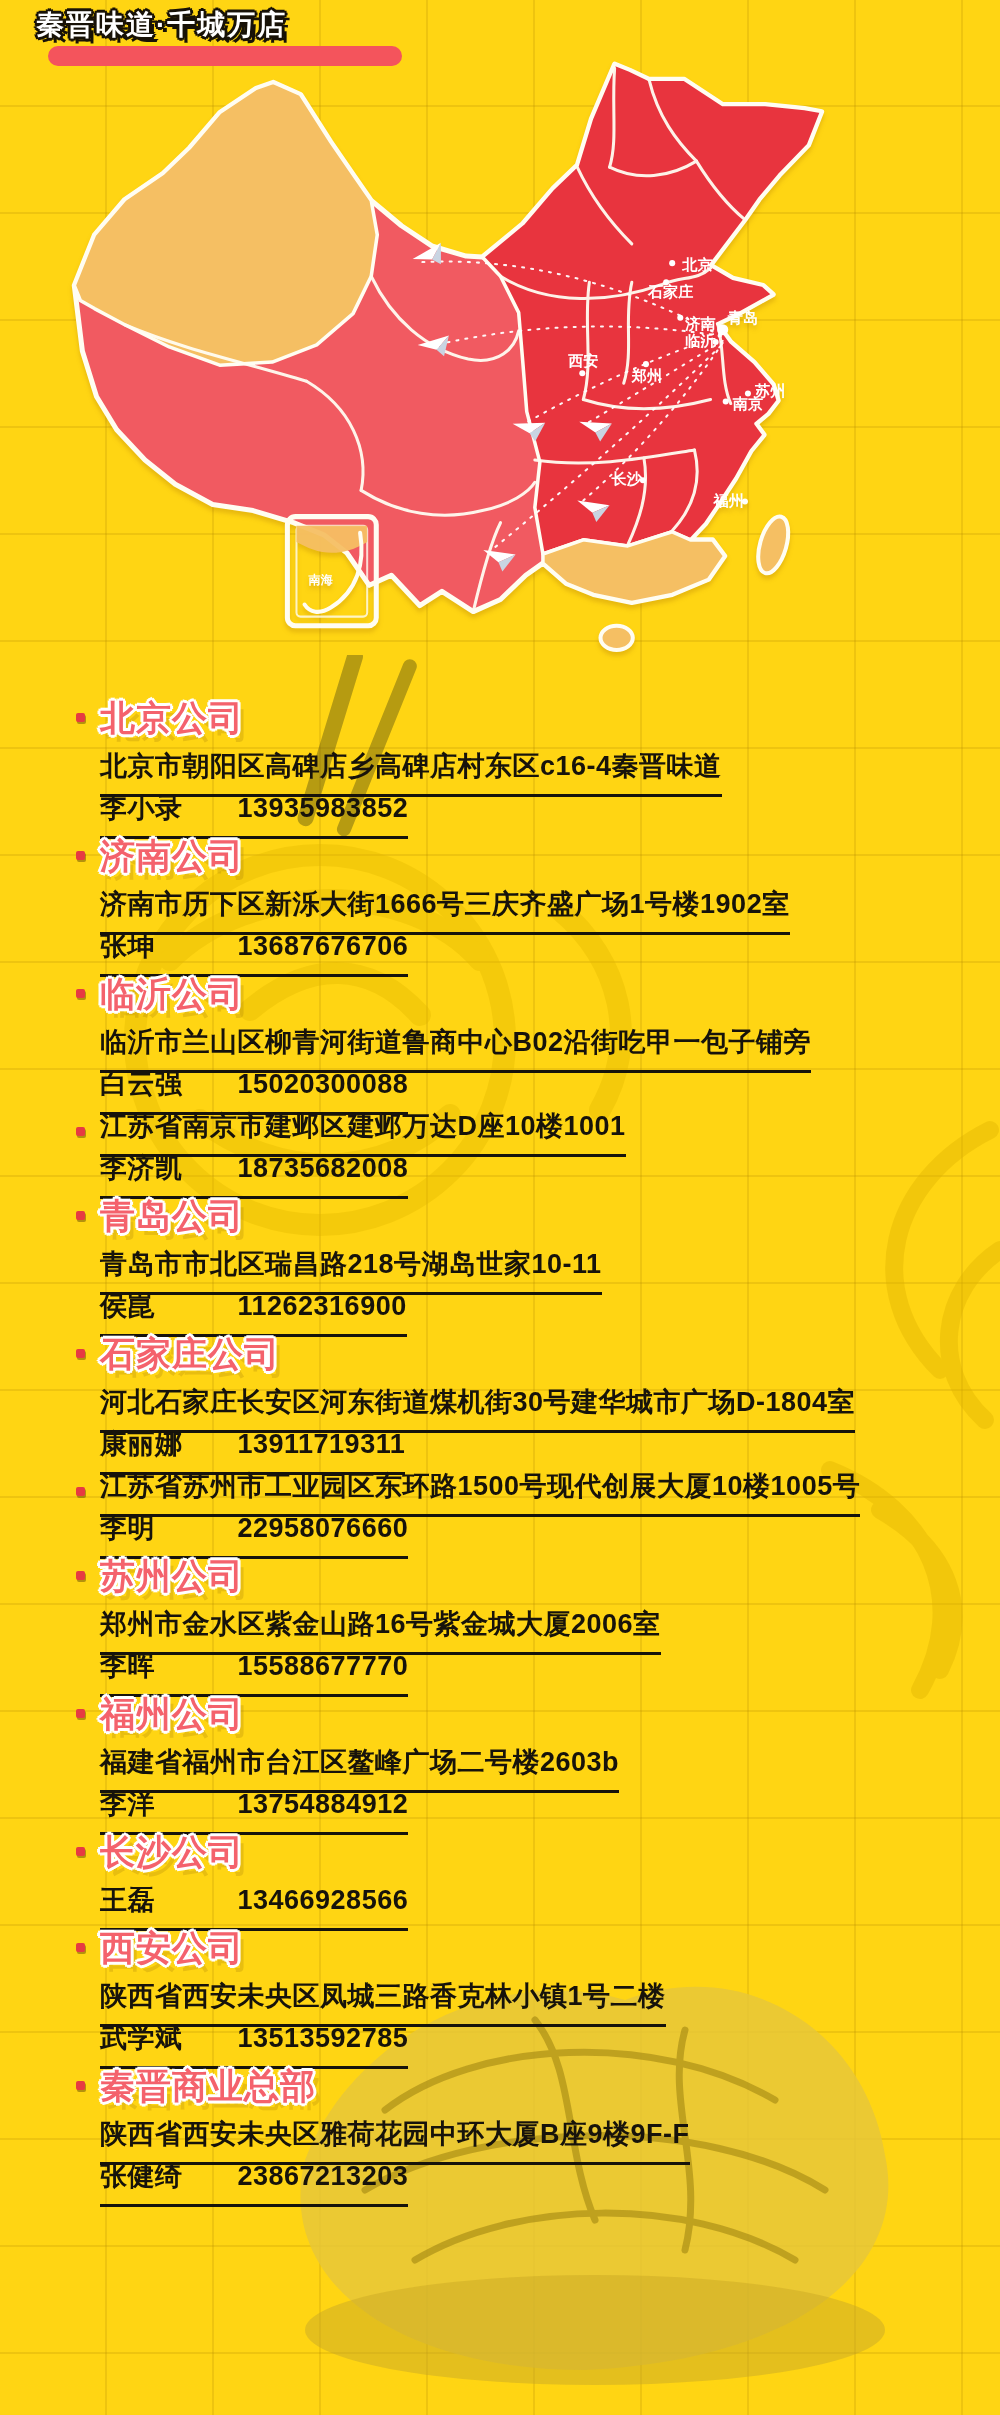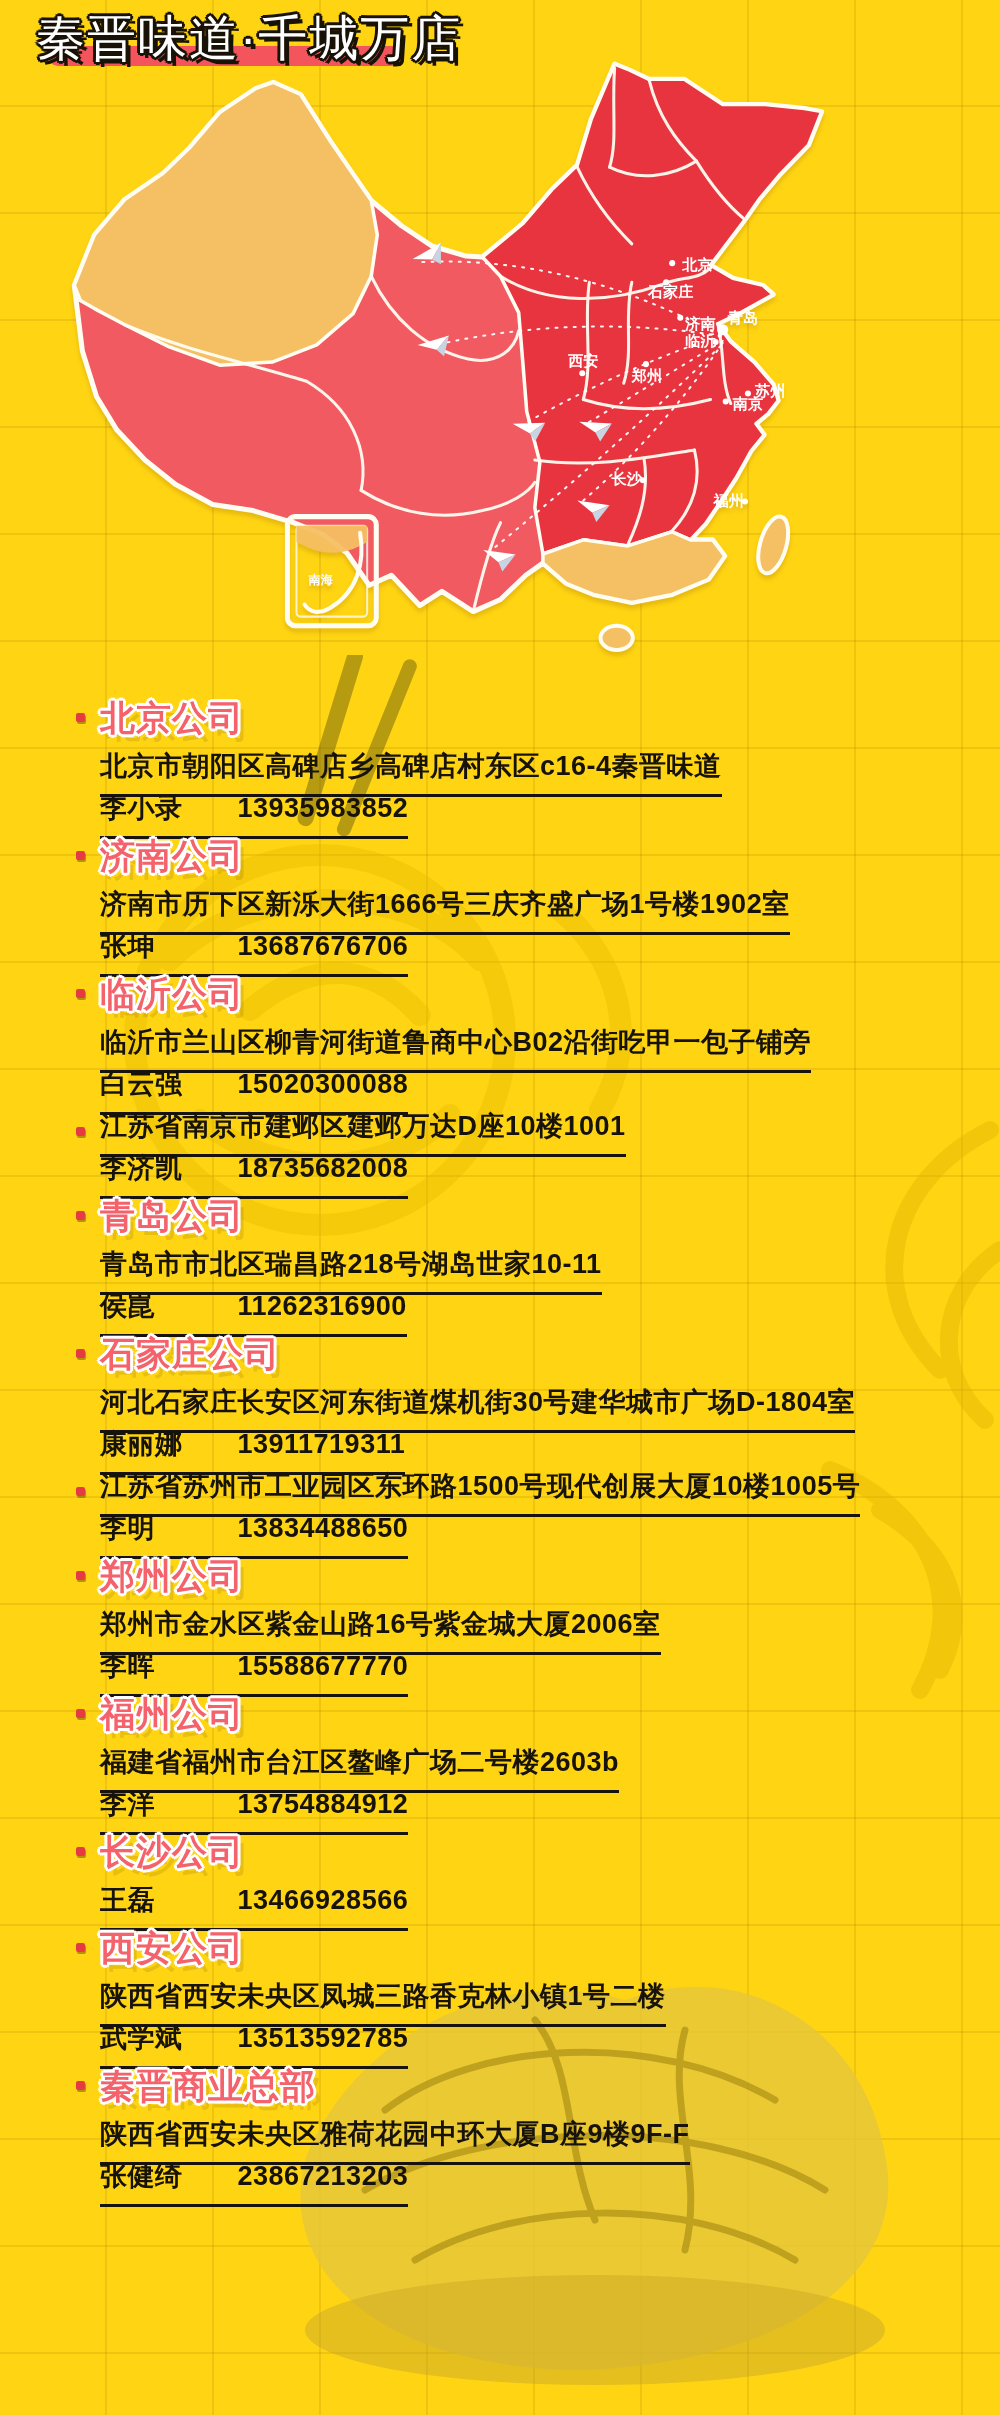--- a/index.html
+++ b/index.html
@@ -14,21 +14,21 @@
     content:"";position:absolute;inset:0;z-index:0;pointer-events:none;
     background-image:
       repeating-linear-gradient(to right, transparent 0 105px, rgba(170,128,0,.20) 105px 107px),
       repeating-linear-gradient(to bottom, transparent 0 105px, rgba(170,128,0,.20) 105px 107px);
   }
   
   .title-wrap{position:absolute;left:36px;top:6px;z-index:6;}
   .title-pill{position:absolute;left:12px;top:40px;width:354px;height:20px;
     background:#f4545c;border-radius:11px;z-index:1;}
   .title{
-    position:relative;z-index:2;margin:0;font-size:49px;font-weight:400;color:#fff;letter-spacing:2px;
+    position:relative;z-index:2;margin:0;font-size:28px;font-weight:700;color:#fff;letter-spacing:2px;
     text-shadow:-3px 0 0 #181207,3px 0 0 #181207,0 -3px 0 #181207,0 3px 0 #181207,
       -2px -2px 0 #181207,2px -2px 0 #181207,-2px 2px 0 #181207,2px 2px 0 #181207,5px 5px 0 #181207;
   }
   
   .map-area{position:absolute;left:66px;top:48px;width:768px;height:606px;z-index:4;}
   .map-area svg{filter:drop-shadow(0 4px 2px rgba(160,100,0,.25));}
   .city-label{font:700 15px "Liberation Sans","DejaVu Sans",sans-serif;fill:#ffffff;}
   .inset-label{font:700 12px "Liberation Sans","DejaVu Sans",sans-serif;fill:#ffffff;}
   
   .wm{position:absolute;z-index:1;pointer-events:none;}
@@ -227,26 +227,26 @@
     <section class="company">
       <span class="bullet"></span>
       <h2 class="company-name">石家庄公司</h2>
       <p class="company-line"><span>河北石家庄长安区河东街道煤机街30号建华城市广场D-1804室</span></p>
       <p class="company-line"><span>康丽娜　　13911719311</span></p>
     </section>
 
     <section class="company">
       <span class="bullet"></span>
       <p class="company-line"><span>江苏省苏州市工业园区东环路1500号现代创展大厦10楼1005号</span></p>
-      <p class="company-line"><span>李明　　　13834488650</span></p>
-    </section>
-
-    <section class="company">
-      <span class="bullet"></span>
-      <h2 class="company-name">郑州公司</h2>
+      <p class="company-line"><span>李明　　　22958076660</span></p>
+    </section>
+
+    <section class="company">
+      <span class="bullet"></span>
+      <h2 class="company-name">苏州公司</h2>
       <p class="company-line"><span>郑州市金水区紫金山路16号紫金城大厦2006室</span></p>
       <p class="company-line"><span>李晖　　　15588677770</span></p>
     </section>
 
     <section class="company">
       <span class="bullet"></span>
       <h2 class="company-name">福州公司</h2>
       <p class="company-line"><span>福建省福州市台江区鳌峰广场二号楼2603b</span></p>
       <p class="company-line"><span>李洋　　　13754884912</span></p>
     </section>

